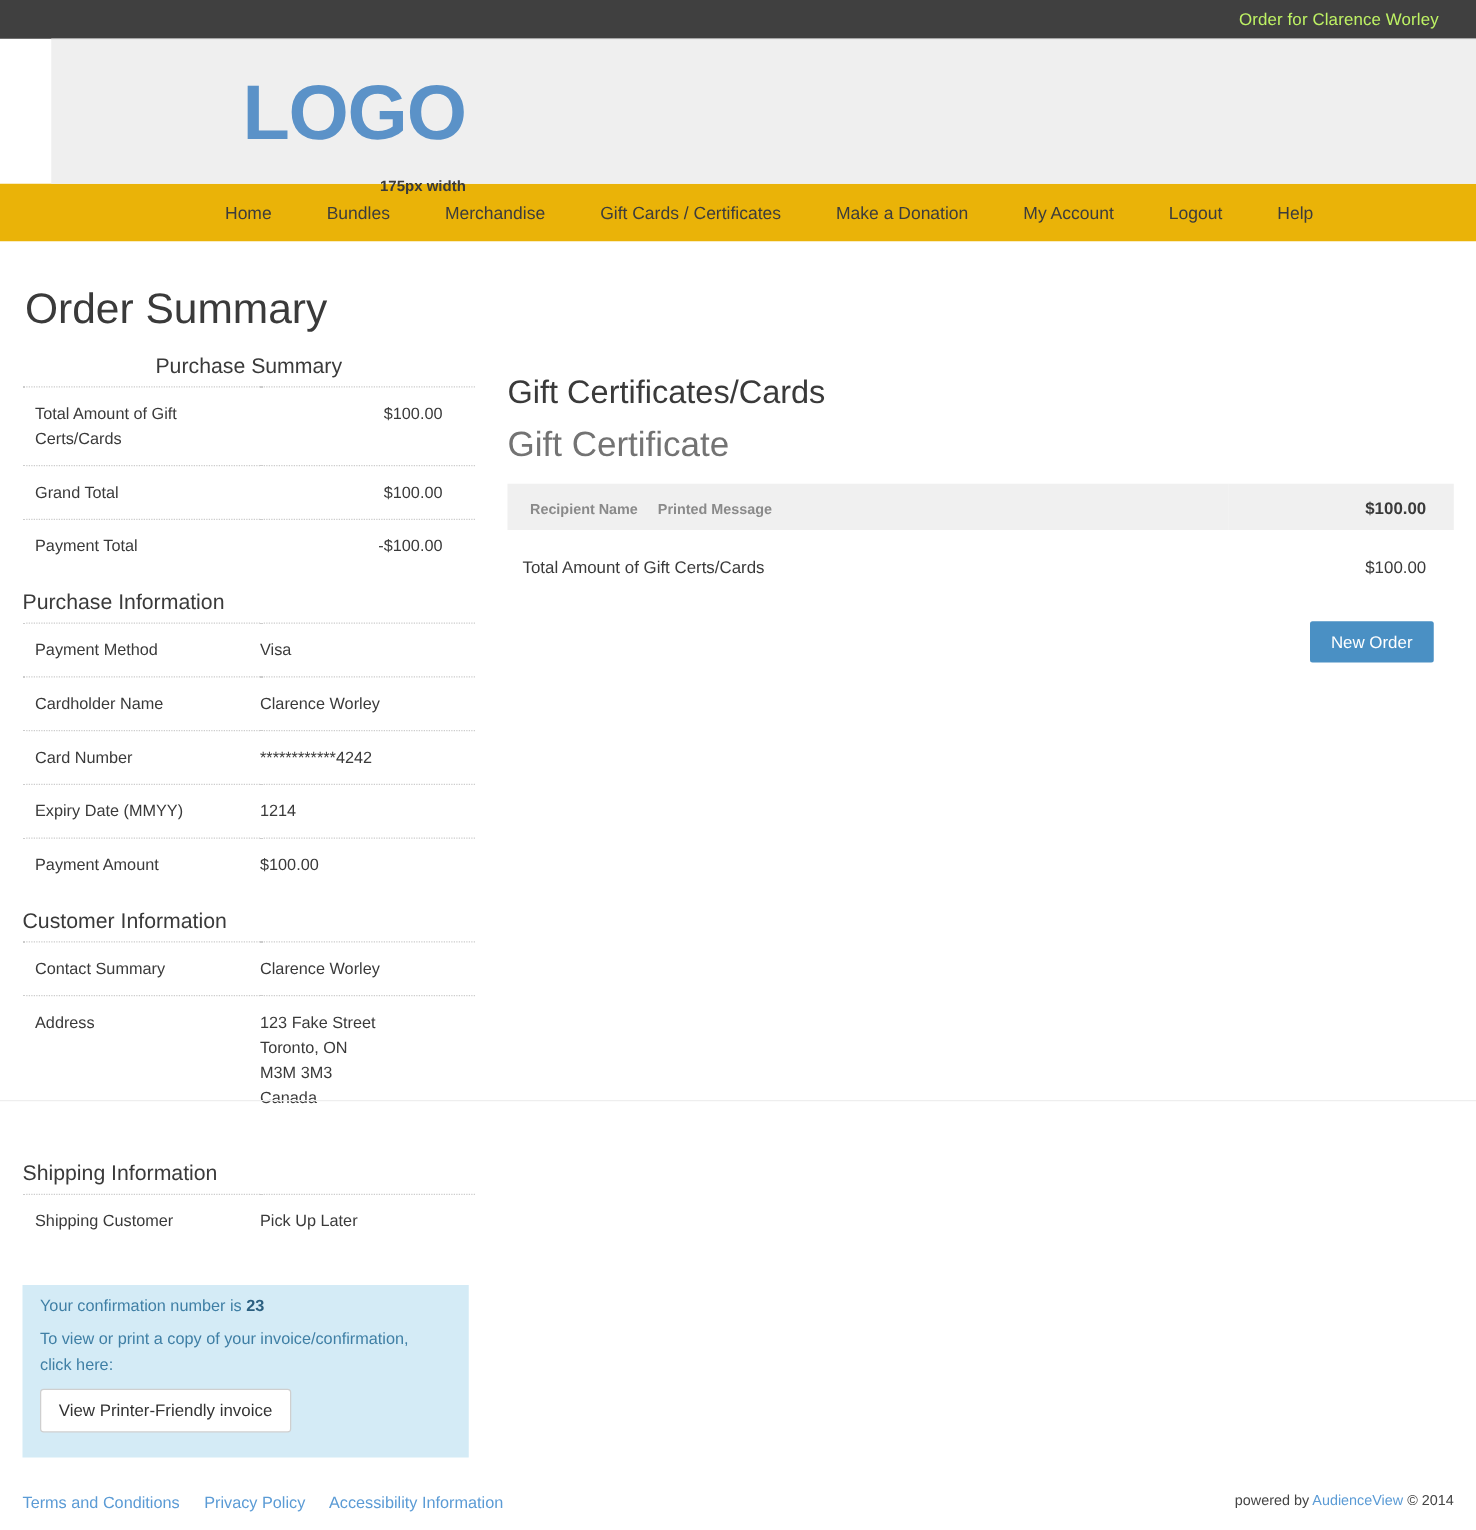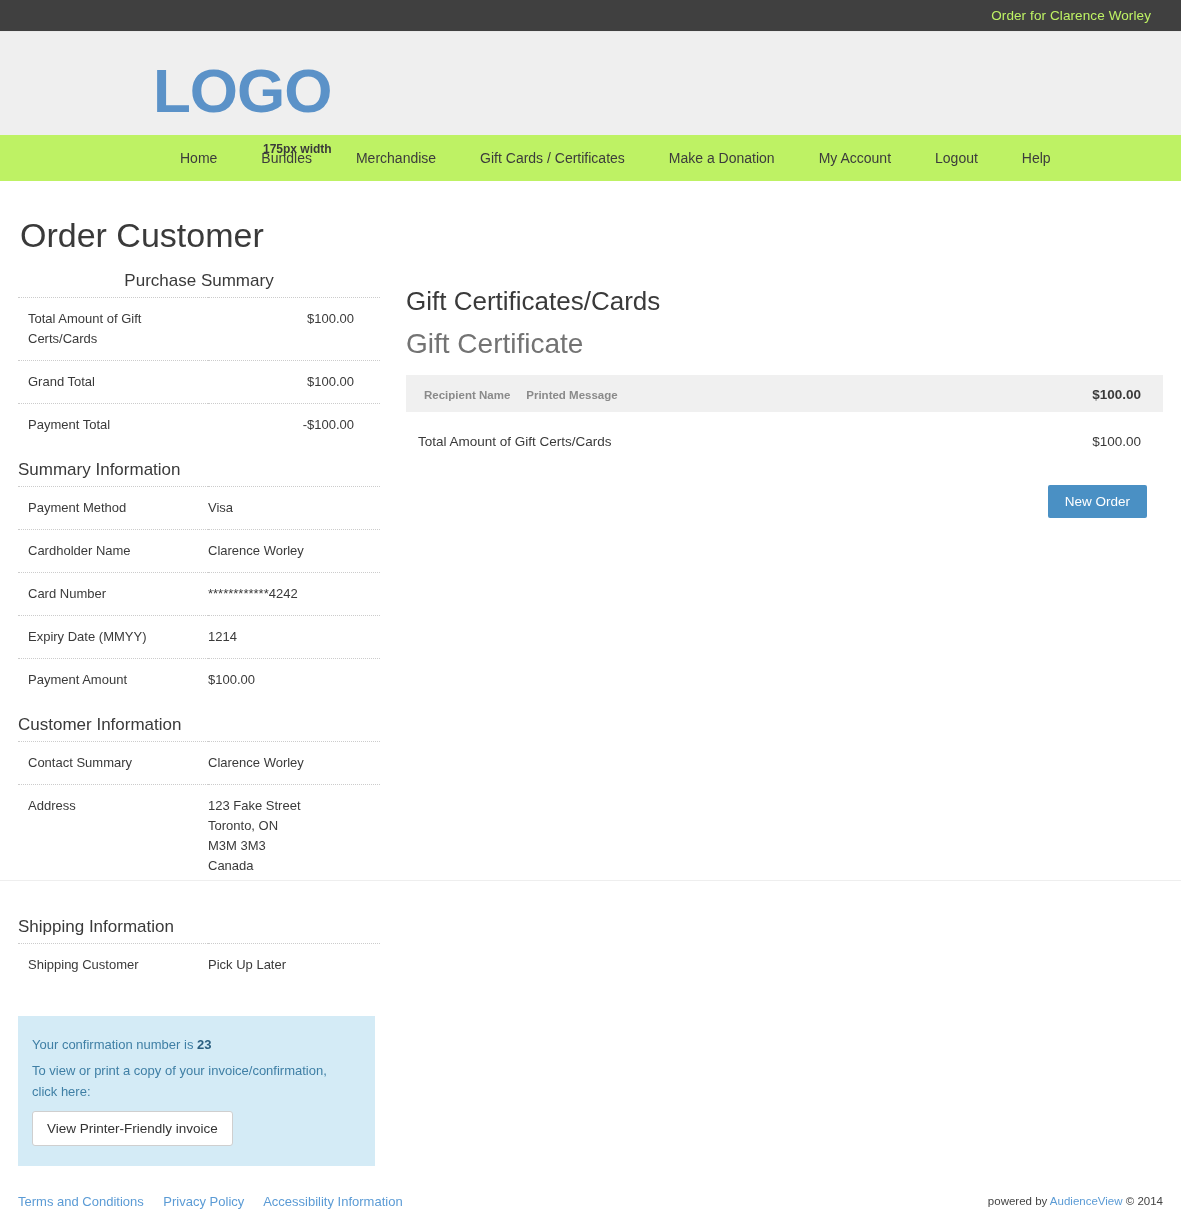--- a/index.html
+++ b/index.html
@@ -30,23 +30,24 @@
   }
   .topbar-text {
     color: #bef264;
     font-size: 13.5px;
     letter-spacing: .1px;
   }
 
   
   .logoband {
     background: #efefef;
-    height: 104px;
+    height: 116px;
     position: relative;
     border-top: 1px solid #e9e9e9;
+    margin-left: 41px;
   }
   .logo-wrap {
     position: absolute;
     left: 153px;
     top: 28px;
     width: 200px;
   }
   .logo-text {
     font-family: "Liberation Sans", sans-serif;
     font-weight: bold;
@@ -58,21 +59,21 @@
   .logo-caption {
     margin-top: 20px;
     margin-left: 110px;
     font-size: 12px;
     color: #3a3a3a;
     font-weight: bold;
   }
 
   
   .navbar {
-    background: #bef264;
+    background: #eab308;
     height: 46px;
     display: flex;
     align-items: center;
     padding-left: 180px;
   }
   .nav-item {
     color: #3c3c3c;
     font-size: 14px;
     text-decoration: none;
     margin-right: 44px;
@@ -129,21 +130,21 @@
   .kv td.k { width: 190px; padding-left: 10px; }
   .kv td.v { }
   .kv td.v.num { text-align: right; padding-right: 26px; }
   .kv td.v.left { padding-left: 0; }
   .addr-line { display: block; }
 
   
   .confirm-box {
     margin-top: 30px;
     background: #d4ebf6;
-    padding: 18px 20px 20px 14px;
+    padding: 6px 20px 20px 14px;
     width: 357px;
   }
   .confirm-line {
     color: #3f7fa5;
     font-size: 13px;
     line-height: 22px;
     margin-bottom: 4px;
   }
   .confirm-num { font-weight: bold; color: #2b5f80; }
   .confirm-line2 {
@@ -292,21 +293,21 @@
   <a class="nav-item">Merchandise</a>
   <a class="nav-item">Gift Cards / Certificates</a>
   <a class="nav-item">Make a Donation</a>
   <a class="nav-item">My Account</a>
   <a class="nav-item">Logout</a>
   <a class="nav-item">Help</a>
 </nav>
 
 <div class="page">
 
-  <h1 class="page-title">Order Customer</h1>
+  <h1 class="page-title">Order Summary</h1>
 
   <div class="columns">
 
     <div class="col-left">
 
       <h2 class="section-title first">Purchase Summary</h2>
       <table class="kv">
         <tbody>
           <tr>
             <td class="k">Total Amount of Gift Certs/Cards</td>
@@ -316,21 +317,21 @@
             <td class="k">Grand Total</td>
             <td class="v num">$100.00</td>
           </tr>
           <tr>
             <td class="k">Payment Total</td>
             <td class="v num">-$100.00</td>
           </tr>
         </tbody>
       </table>
 
-      <h2 class="section-title">Summary Information</h2>
+      <h2 class="section-title">Purchase Information</h2>
       <table class="kv">
         <tbody>
           <tr>
             <td class="k">Payment Method</td>
             <td class="v left">Visa</td>
           </tr>
           <tr>
             <td class="k">Cardholder Name</td>
             <td class="v left">Clarence Worley</td>
           </tr>

